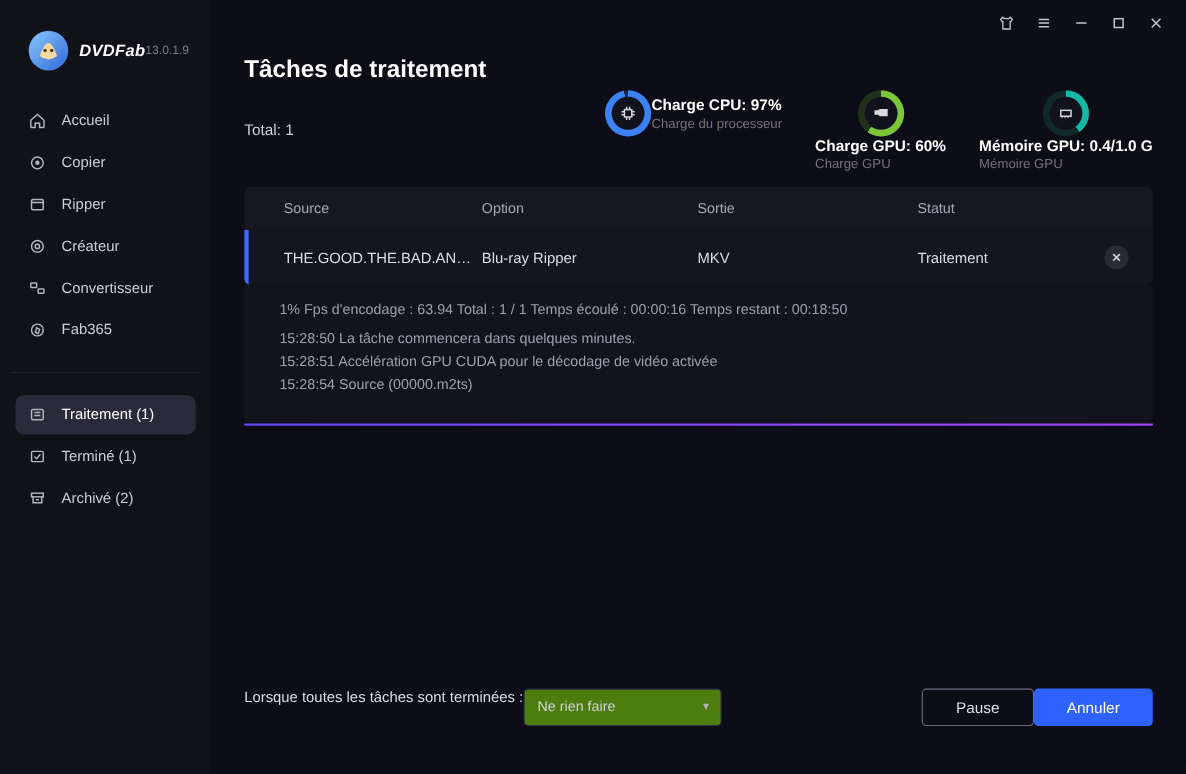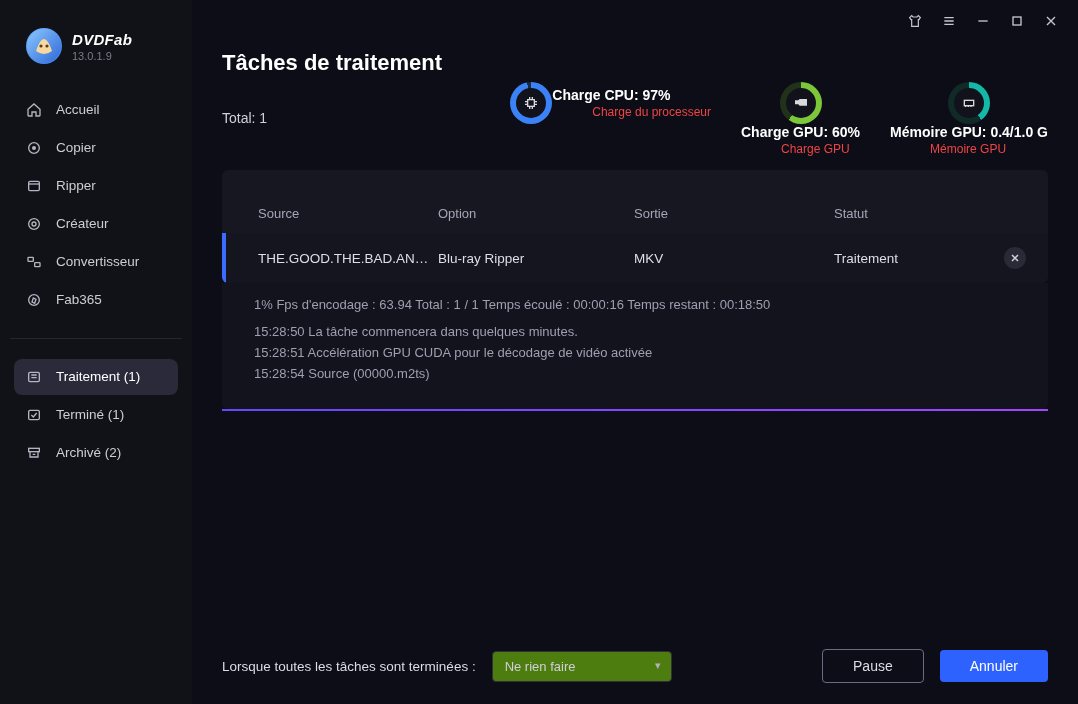--- a/index.html
+++ b/index.html
@@ -2,21 +2,21 @@
 <html><head>
 <meta charset="utf-8">
 <style>
 * { margin: 0; padding: 0; box-sizing: border-box; font-family: -apple-system, BlinkMacSystemFont, "Segoe UI", Arial, sans-serif; }
 body { width: 1078px; height: 704px; background: #0b0b14; color: #d8d8de; overflow: hidden; display: flex; }
 
 .sidebar { width: 192px; background: #111118; display: flex; flex-direction: column; }
 .logo-area { display: flex; align-items: center; gap: 10px; padding: 28px 20px 22px 26px; }
 .logo-badge { width: 36px; height: 36px; border-radius: 50%; background: linear-gradient(145deg,#6cb3ff,#3b7de8); position: relative; overflow: hidden; }
 .logo-badge svg { width: 100%; height: 100%; }
-.logo-txt { display: flex; flex-direction: column; }
+.logo-txt { display: flex; flex-direction: row; }
 .brand { font-weight: 700; font-style: italic; color: #fff; font-size: 15px; letter-spacing: .3px; }
 .version { color: #7b7b8a; font-size: 11px; margin-top: 2px; }
 
 .nav { padding: 4px 14px; }
 .nav-item { display: flex; gap: 14px; padding: 10px 12px; margin: 2px 0; border-radius: 8px; color: #cdcdd6; font-size: 13.5px; cursor: pointer; }
 .nav-item.active { background: #2a2a3a; color: #fff; }
 .nav-icon { width: 16px; height: 16px; color: #b5b5c2; display: inline-flex; align-items: center; justify-content: center; }
 .nav-icon svg { width: 16px; height: 16px; }
 .nav-divider { height: 1px; background: #26262f; margin: 14px 10px; }
 
@@ -33,38 +33,38 @@
 .metric + .metric { margin-left: 10px; flex-direction: column; }
 .ring { width: 42px; height: 42px; border-radius: 50%; position: relative; }
 .ring-outer { position: absolute; inset: 0; border-radius: 50%; }
 .ring-inner { position: absolute; inset: 6px; border-radius: 50%; background: #12121c; display: flex; align-items: center; justify-content: center; }
 .ring-inner svg { width: 16px; height: 16px; }
 .ring-cpu { background: conic-gradient(#3b82f6 0% 97%, #1b2a40 97% 100%); }
 .ring-gpu { background: conic-gradient(#7cc63a 0% 60%, #22321a 60% 100%); }
 .ring-mem { background: conic-gradient(#14b8a6 0% 40%, #102a28 40% 100%); }
 .metric-txt { display: flex; flex-direction: column; }
 .metric-title { color: #fff; font-size: 14px; font-weight: 600; }
-.metric-sub { color: #ef4444; font-size: 12px; margin-top: 2px; margin-left: 40px; }
+.metric-sub { color: #737373; font-size: 12px; margin-top: 2px; }
 
 .table-area { margin: 0 30px; background: #13131e; border-radius: 6px; overflow: hidden; }
 .thead { display: grid; grid-template-columns: 36px 180px 196px 200px 170px 40px; padding: 12px 0 12px 0; background: #171722; color: #a5a5b7; font-size: 13px; }
 .thead .th:first-child { }
-.th { padding-left: 0; margin-top: 24px; }
+.th { padding-left: 0; }
 .trow { display: grid; grid-template-columns: 36px 180px 196px 200px 170px 40px; align-items: center; padding: 14px 0 14px 0; background: #15151f; position: relative; }
 .trow::before { content: ""; position: absolute; left: 0; top: 0; bottom: 0; width: 4px; background: #3b6bff; }
 .td { font-size: 13.5px; color: #dedee6; white-space: nowrap; overflow: hidden; text-overflow: ellipsis; }
 .close-btn { width: 22px; height: 22px; border-radius: 50%; background: #2a2a36; color: #d0d0d8; display: inline-flex; align-items: center; justify-content: center; cursor: pointer; }
 .close-btn svg { width: 12px; height: 12px; }
 
 .logs { padding: 14px 32px 22px 32px; background: #13131e; margin: 0 30px; border-radius: 0 0 6px 6px; }
 .logs .stats { color: #9f9fb0; font-size: 13px; margin-bottom: 12px; }
 .logs .line { color: #9f9fb0; font-size: 13px; margin: 6px 0; }
 .progress-line2 { height: 2px; background: linear-gradient(90deg,#6547ff,#a245ff); margin: 0 30px; }
 
-.footer { margin-top: auto; padding: 18px 30px 21px 30px; display: flex; align-items: center; gap: 16px; }
+.footer { margin-top: auto; padding: 18px 30px 44px 30px; display: flex; }
 .footer-label { color: #dcdce4; font-size: 13.5px; }
 .select { background: #4d7c0f; border: 1px solid #2e2e3e; border-radius: 4px; padding: 7px 36px 7px 12px; color: #d0d0d8; font-size: 13px; position: relative; cursor: pointer; min-width: 180px; }
 .select::after { content: "▾"; position: absolute; right: 10px; top: 50%; transform: translateY(-55%); color: #b0b0c0; font-size: 11px; }
 .spacer { flex: 1; }
 .btn { padding: 8px 30px; border-radius: 4px; font-size: 14px; cursor: pointer; border: none; }
 .btn-outline { background: transparent; border: 1px solid #6a6a80; color: #dcdce4; }
 .btn-primary { background: #2d62ff; color: #fff; }
 
 </style>
 </head>

